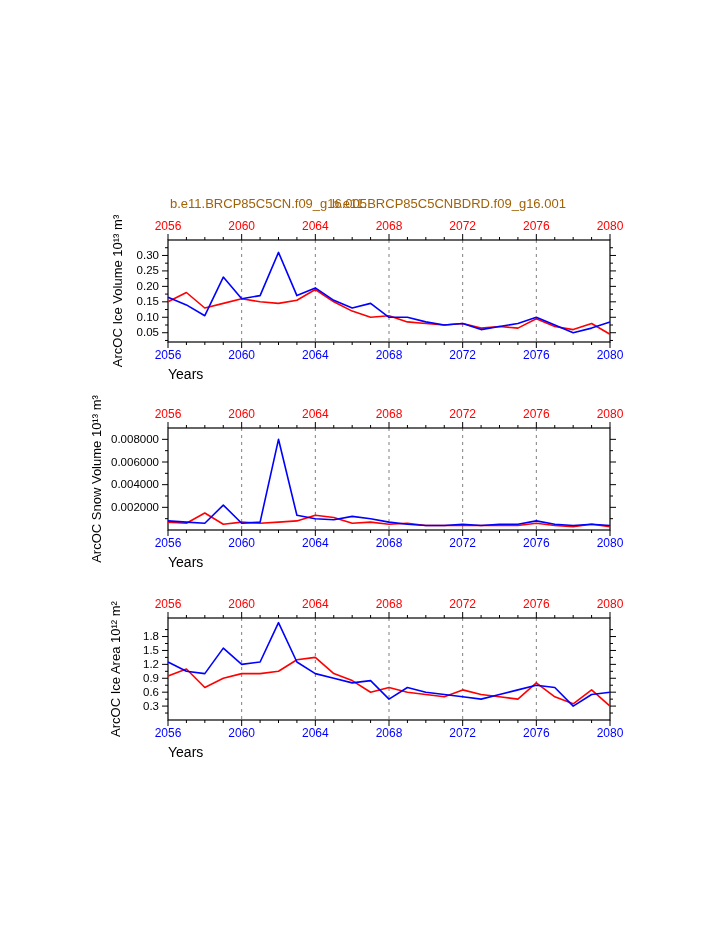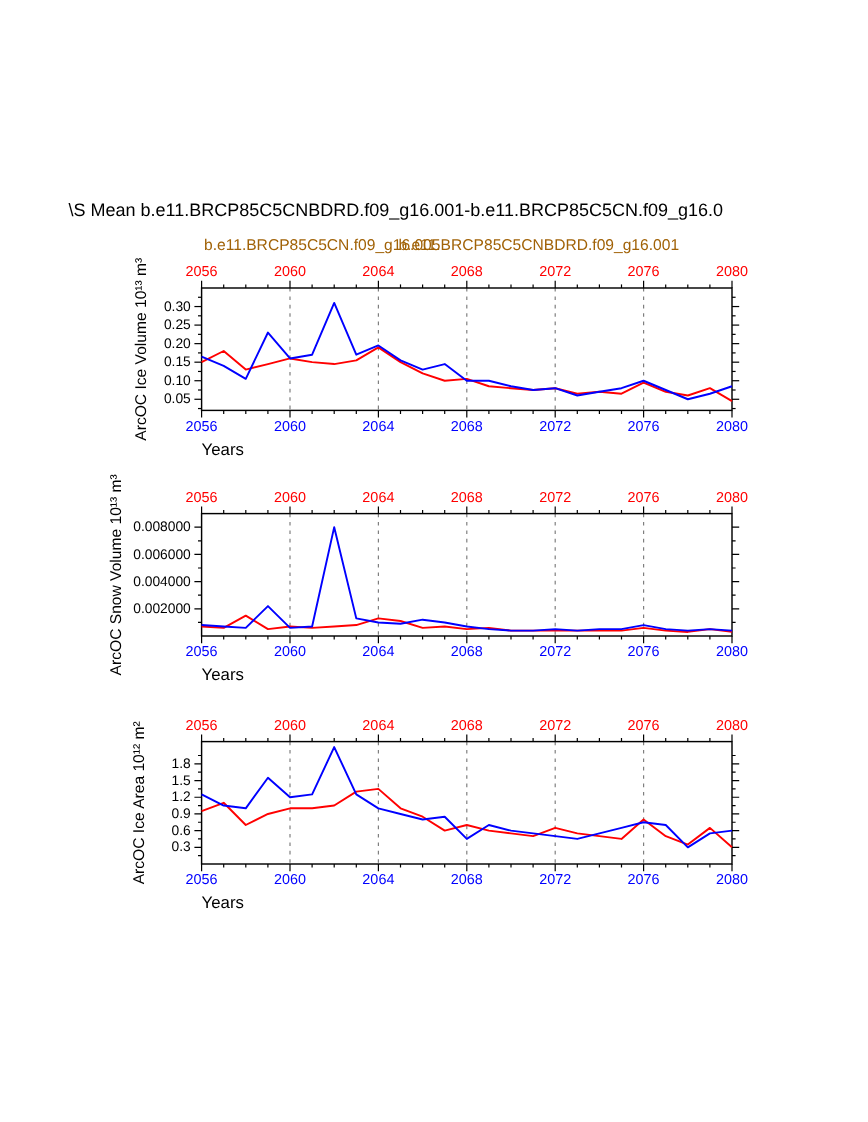--- a/index.html
+++ b/index.html
@@ -50,21 +50,20 @@
   #xlabel0 { top: 366px; }
   #xlabel1 { top: 554px; }
   #xlabel2 { top: 744px; }
   svg text { font-family: "Liberation Sans", sans-serif; }
 </style>
 </head>
 <body>
 
 <div class="page">
 
-  <div class="title">\S Mean b.e11.BRCP85C5CNBDRD.f09_g16.001-b.e11.BRCP85C5CN.f09_g16.0</div>
 
   <div class="legend">
     <span class="legend-red">b.e11.BRCP85C5CN.f09_g16.005</span>
     <span class="legend-blue">b.e11.BRCP85C5CNBDRD.f09_g16.001</span>
   </div>
 
   <div class="ylabel" id="ylabel0">ArcOC Ice Volume 10¹³ m³</div>
   <svg class="plot-svg" id="plot0" viewBox="0 0 550 160" width="550" height="160">
       <line x1="141.66666666666666" x2="141.66666666666666" y1="30" y2="132" stroke="#7f7f7f" stroke-width="1" stroke-dasharray="3,4"></line>
       <line x1="215.33333333333331" x2="215.33333333333331" y1="30" y2="132" stroke="#7f7f7f" stroke-width="1" stroke-dasharray="3,4"></line>

